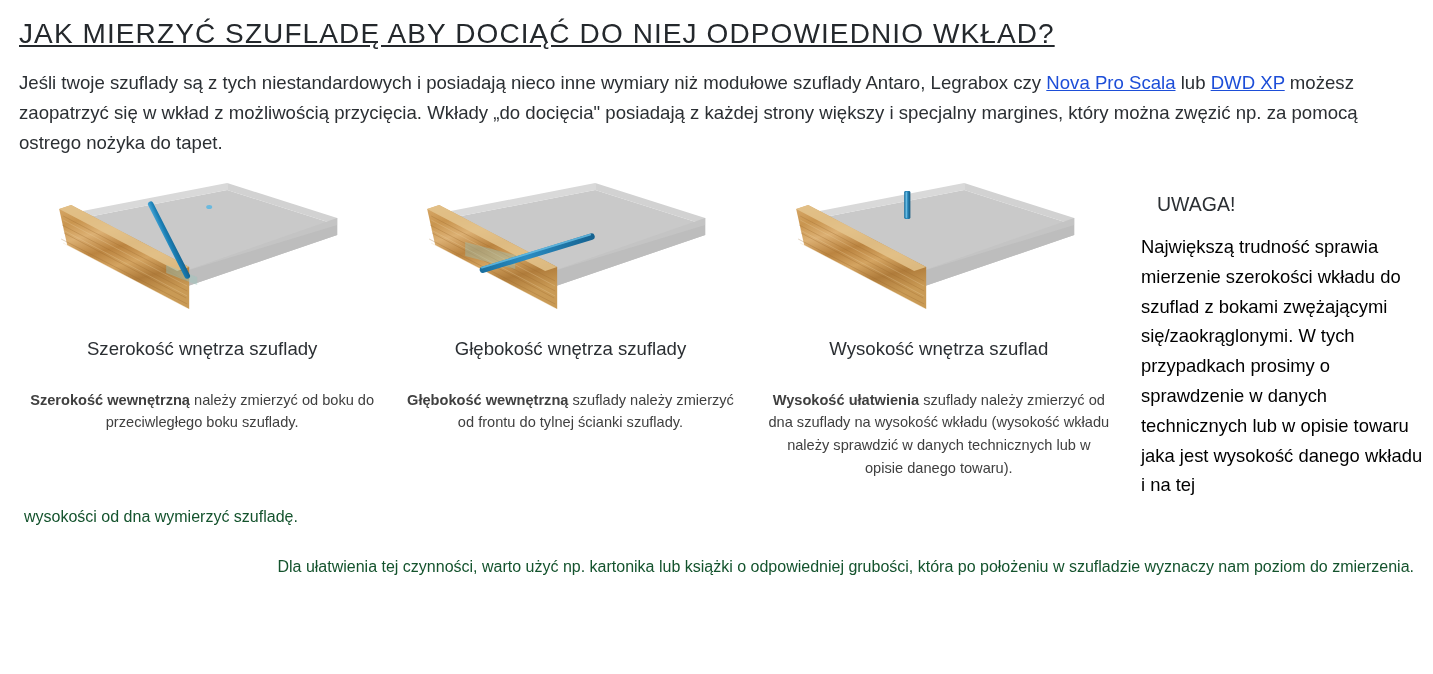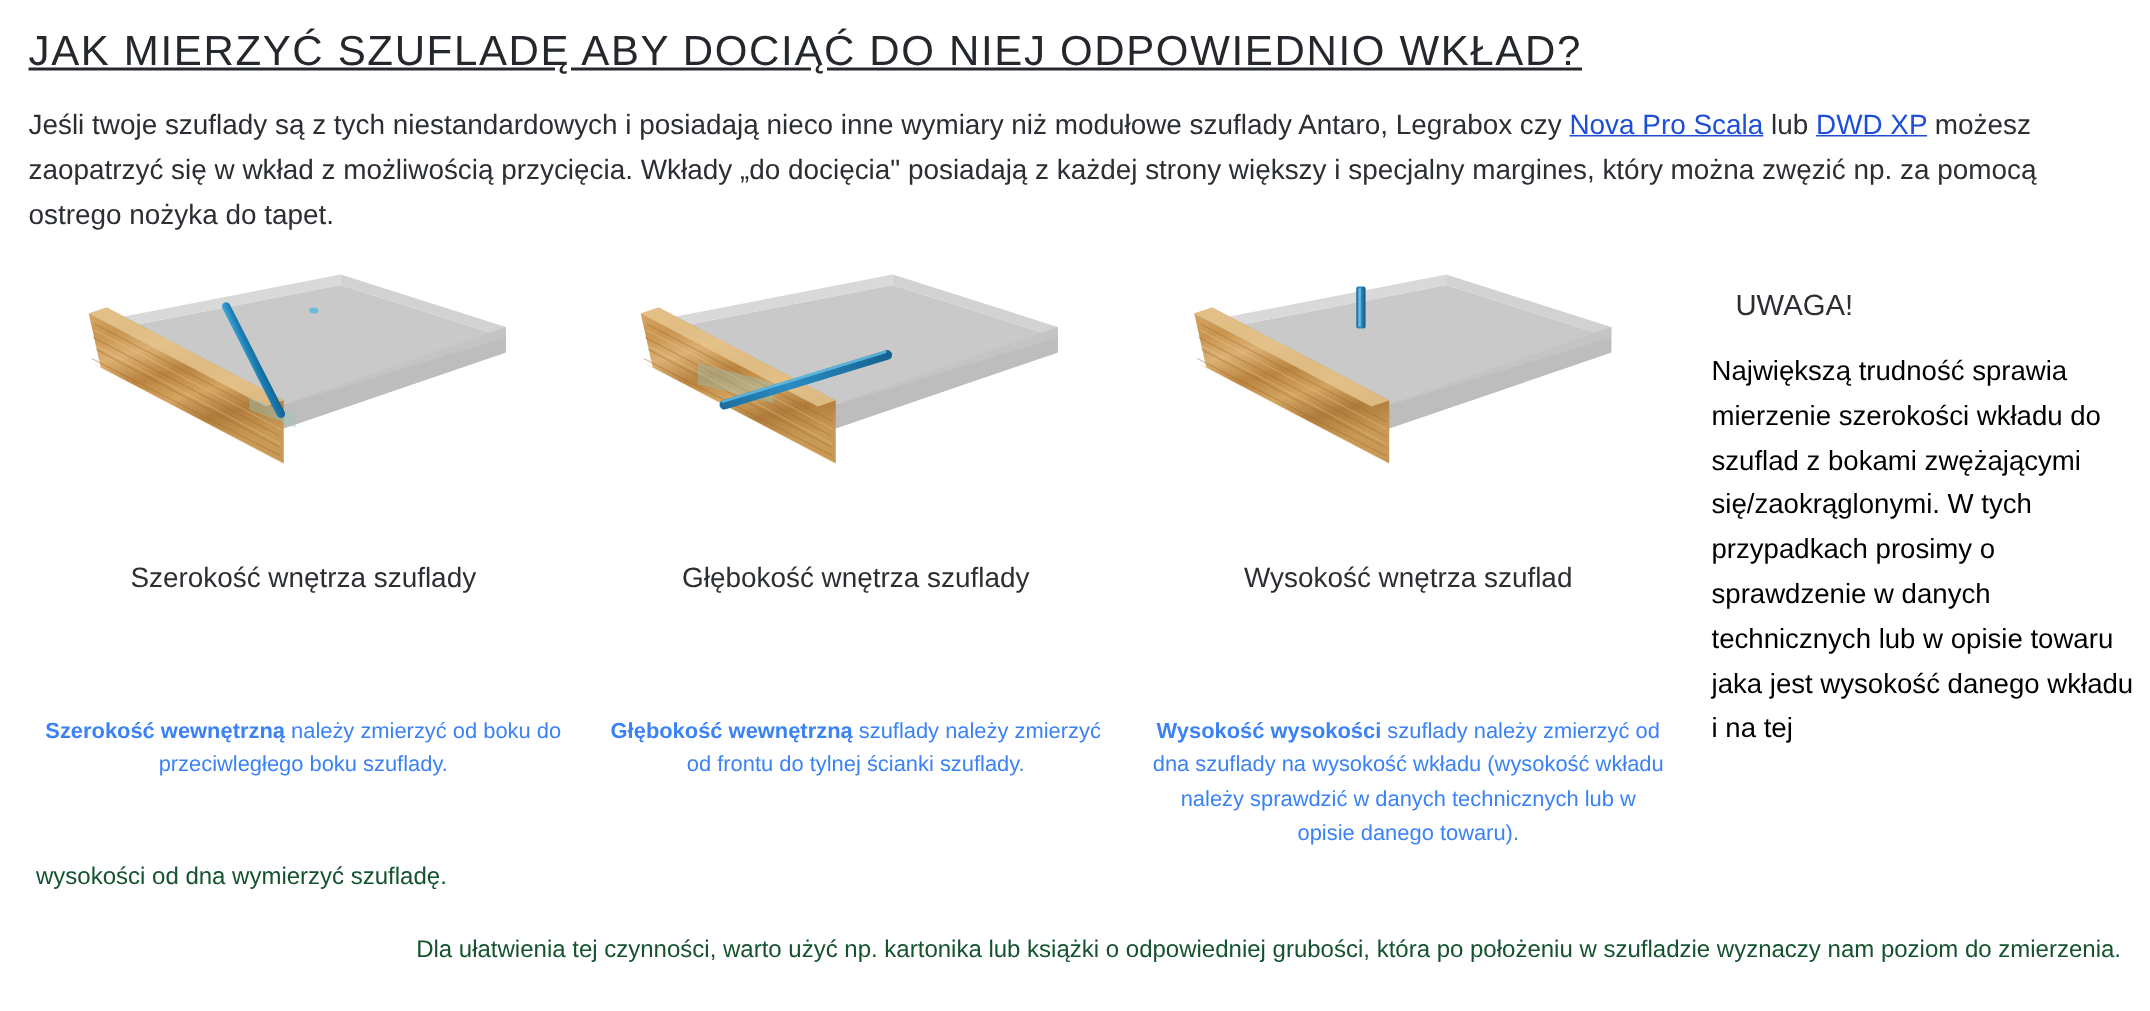--- a/index.html
+++ b/index.html
@@ -64,40 +64,39 @@
     flex: 0 0 1105px;
     width: 1105px;
   }
   .figure {
     flex: 1 1 0;
     display: flex;
     flex-direction: column;
     align-items: center;
     padding: 0 6px;
     box-sizing: border-box;
-    gap: 36px;
   }
   .figure .art {
     width: 100%;
     height: 150px;
     display: block;
   }
   .fig-caption {
     font-size: 18.6px;
     line-height: 1.3;
     color: #2b2f33;
     margin-top: 14px;
     text-align: center;
     white-space: nowrap;
   }
   .fig-desc {
     font-size: 14.6px;
     line-height: 1.56;
-    color: #3b82f6;
-    margin-top: 44px;
+    color: #404040;
+    margin-top: 28px;
     text-align: center;
     max-width: 345px;
   }
   .fig-desc b { font-weight: 700; }
 
   
   .aside {
     flex: 0 0 300px;
     width: 300px;
     padding-left: 18px;
@@ -294,21 +293,21 @@
             <path d="M26,47 L150,113"></path>
             <path d="M26,57 L150,123"></path>
             <path d="M26,70 L150,135"></path>
           </g>
 
           <rect x="130" y="18" width="6.2" height="28" rx="1.4" fill="url(#w3blue)"></rect>
           <rect x="131.4" y="19" width="1.6" height="26" rx="0.8" fill="#74c3e8" opacity="0.85"></rect>
         </svg>
 
         <div class="fig-caption">Wysokość wnętrza szuflad</div>
-        <div class="fig-desc"><b>Wysokość wysokości</b><span> szuflady należy zmierzyć od dna szuflady na wysokość wkładu (wysokość wkładu należy sprawdzić w danych technicznych lub w opisie danego towaru).</span></div>
+        <div class="fig-desc"><b>Wysokość ułatwienia</b><span> szuflady należy zmierzyć od dna szuflady na wysokość wkładu (wysokość wkładu należy sprawdzić w danych technicznych lub w opisie danego towaru).</span></div>
       </div>
 
     </div>
 
     <aside class="aside">
       <div class="aside-title">UWAGA!</div>
       <div class="aside-body">Największą trudność sprawia mierzenie szerokości wkładu do szuflad z bokami zwężającymi się/zaokrąglonymi. W tych przypadkach prosimy o sprawdzenie w danych technicznych lub w opisie towaru jaka jest wysokość danego wkładu i na tej</div>
     </aside>
 
   </div>

